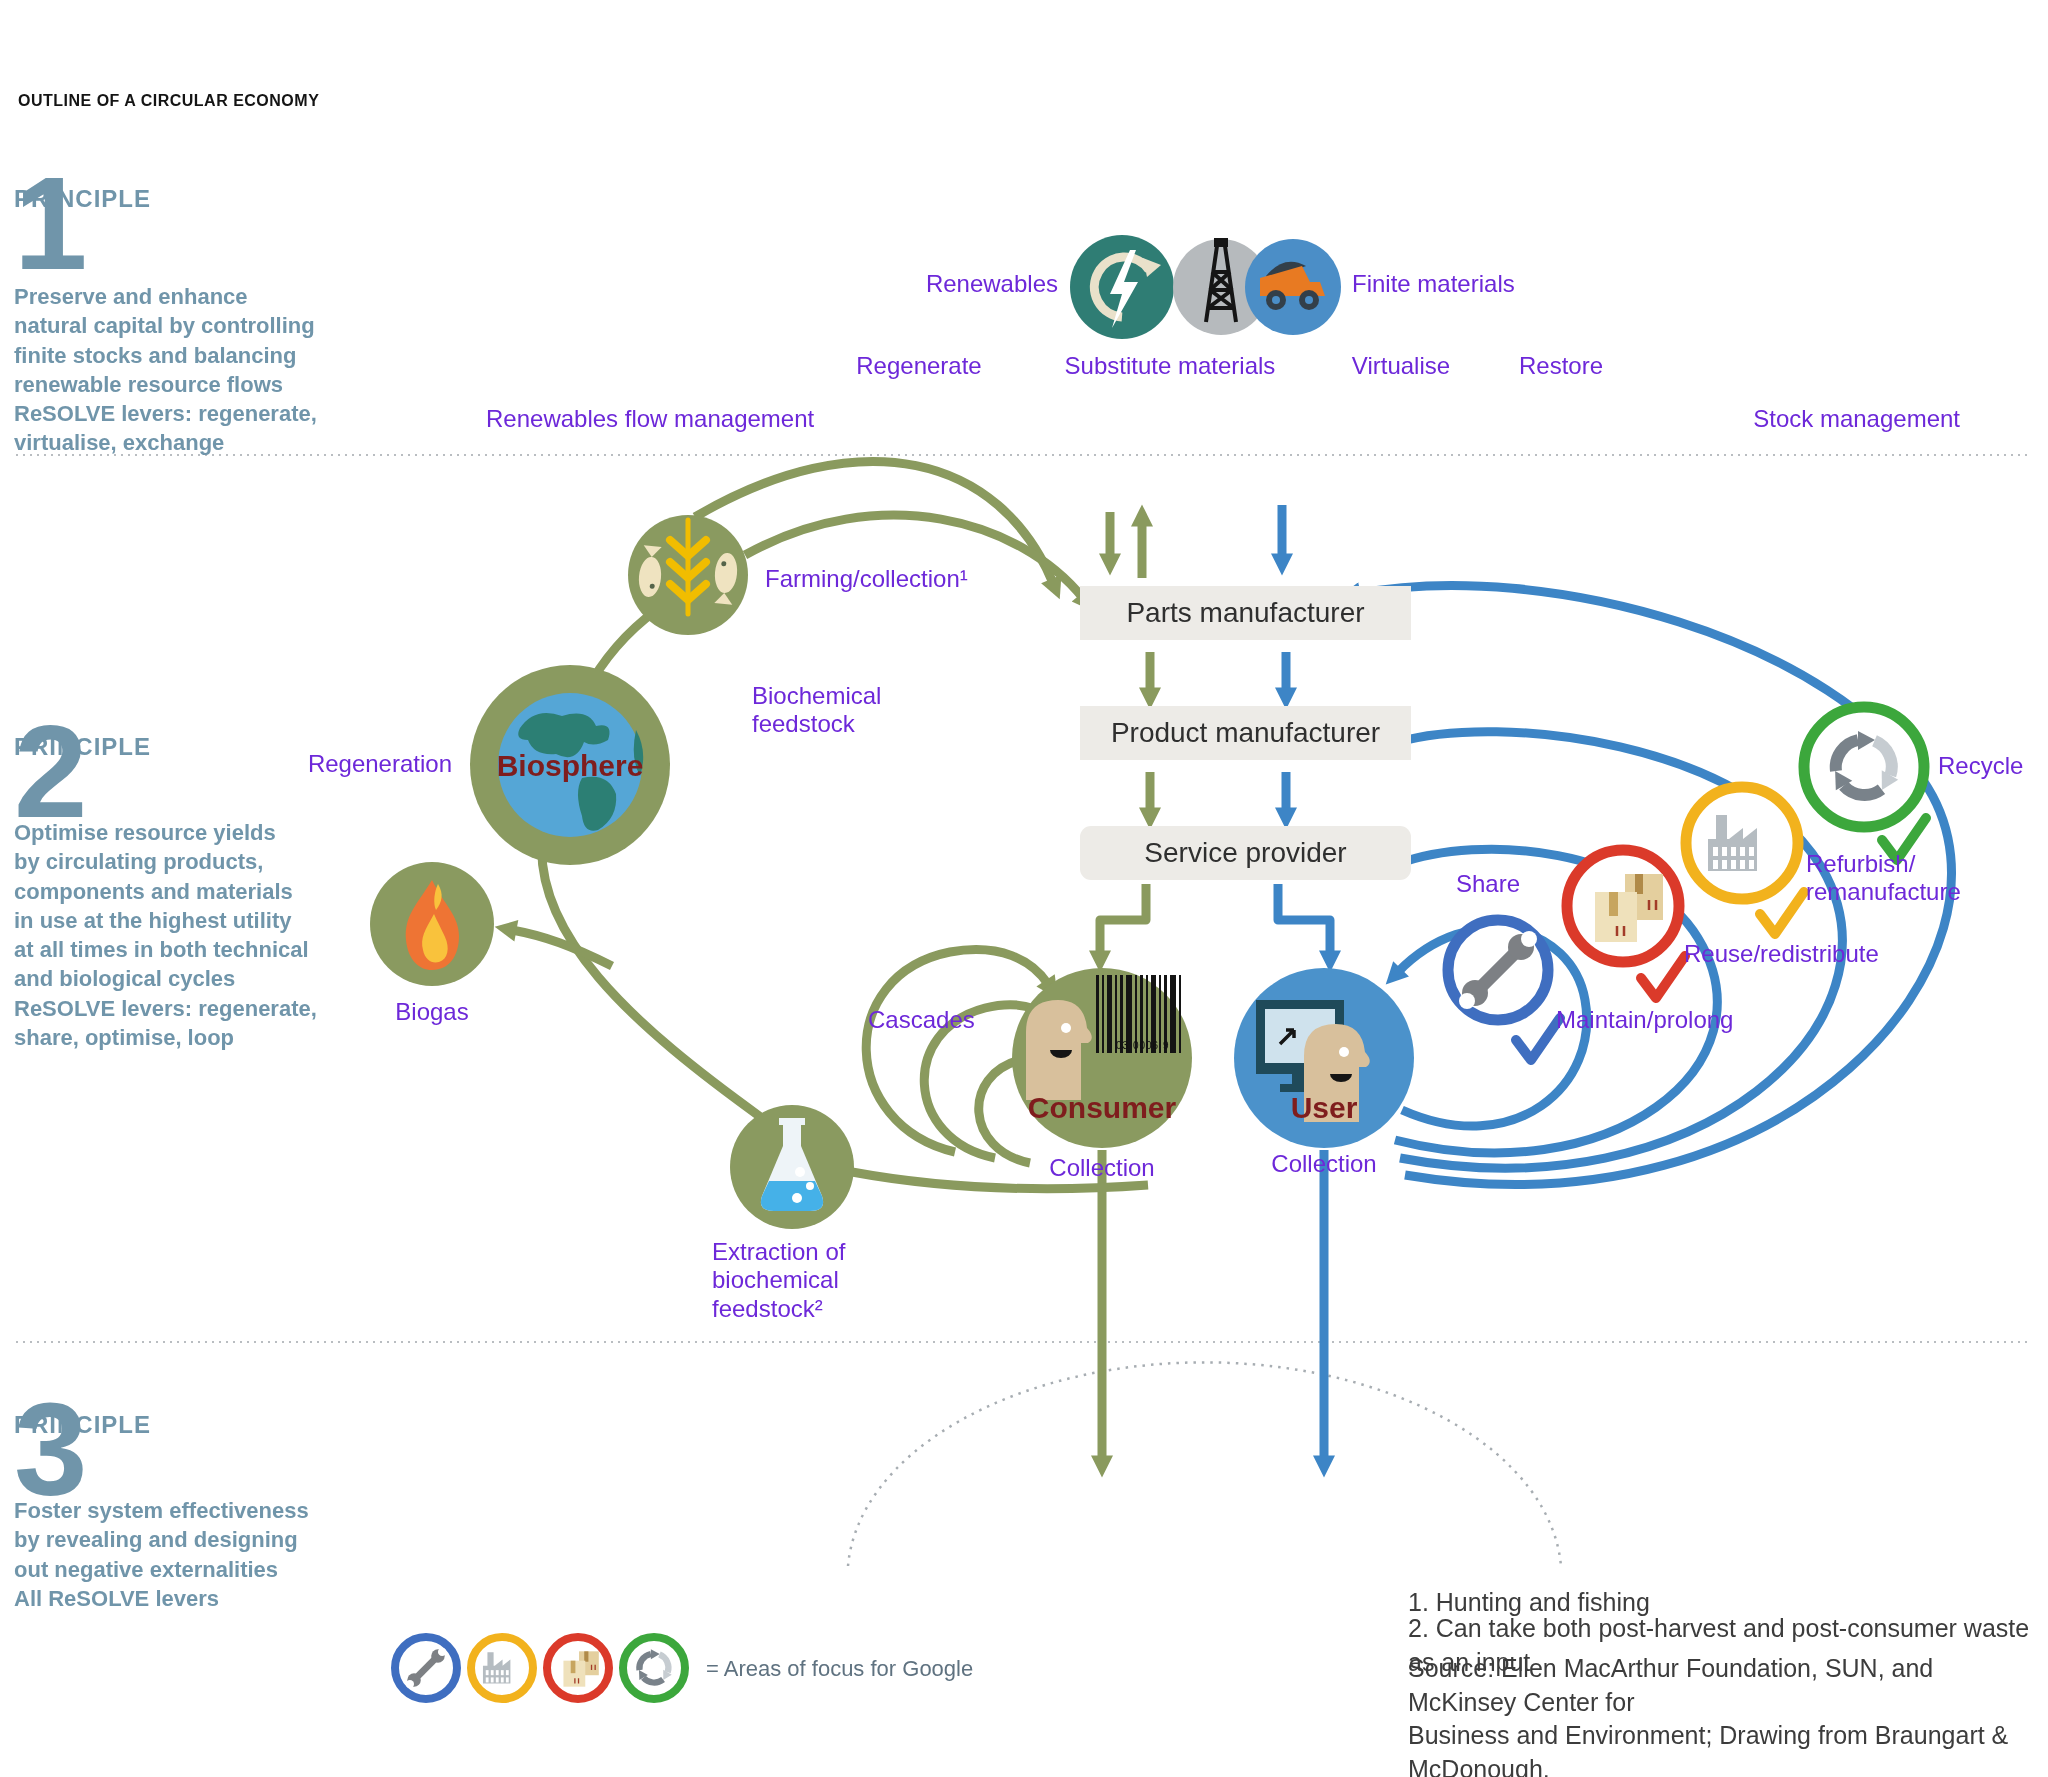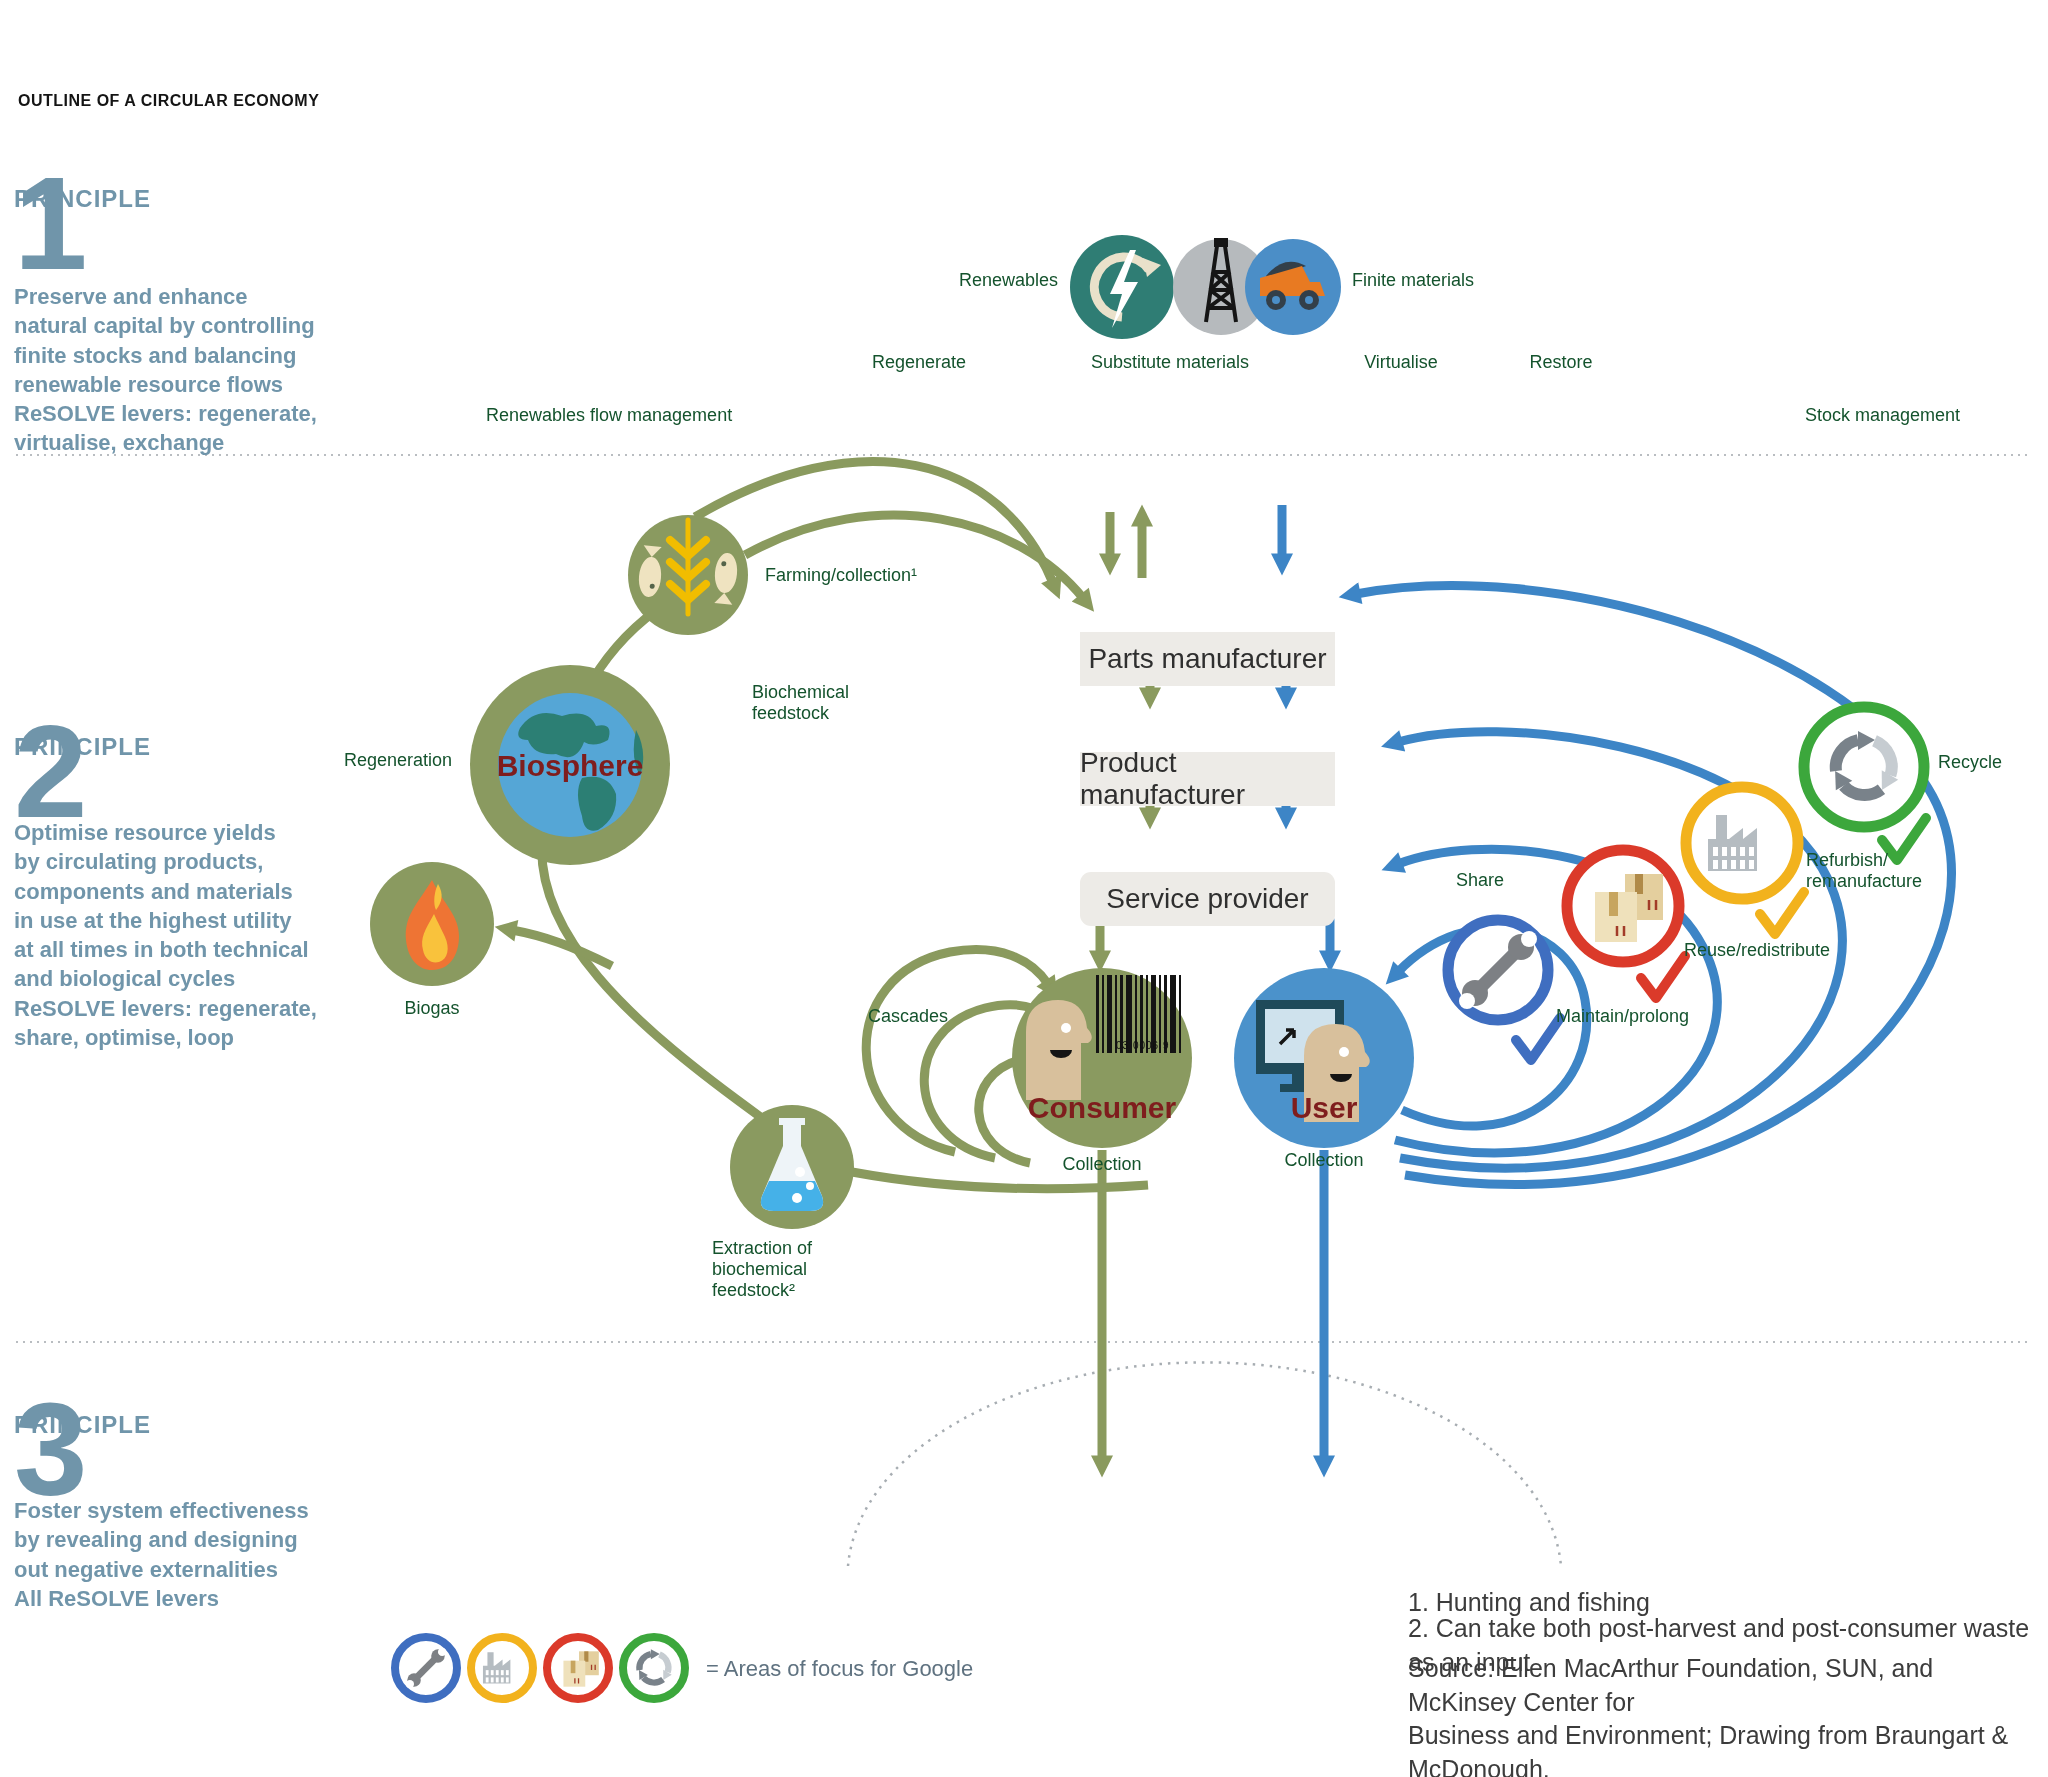--- a/index.html
+++ b/index.html
@@ -1,27 +1,27 @@
 <!DOCTYPE html>
 <html><head>
 <meta charset="utf-8">
 <style>
   html,body{margin:0;padding:0;background:#fff;}
   #stage{position:relative;width:2048px;height:1777px;background:#fff;overflow:hidden;
          font-family:"Liberation Sans",sans-serif;color:#2b2b2b;}
   #stage svg{position:absolute;left:0;top:0;}
-  .lbl{position:absolute;font-size:18px;color:#14532d;line-height:1.18;white-space:pre-line;}
+  .lbl{position:absolute;font-size:24px;color:#6d28d9;line-height:1.18;white-space:pre-line;}
   .ctr{text-align:center;}
   .rgt{text-align:right;}
   .title{font-size:16px;font-weight:bold;color:#141414;letter-spacing:.5px;}
   .p-label{font-size:24px;font-weight:bold;color:#7095aa;letter-spacing:1px;margin-top:45px;}
   .p-num{font-size:132px;font-weight:bold;color:#7095aa;line-height:.85;}
   .p-body{font-size:22px;font-weight:bold;color:#7095aa;line-height:1.33;}
-  .boxnode{position:absolute;width:255px;height:54px;background:#edebe7;
-           display:flex;align-items:center;justify-content:center;font-size:28px;color:#2f2f2f;margin-top:46px;}
+  .boxnode{position:absolute;width:331px;height:54px;background:#edebe7;
+           display:flex;align-items:center;justify-content:center;font-size:28px;color:#2f2f2f;}
   .whitetxt{color:#7f1d1d;font-weight:bold;font-size:30px;}
   .small{font-size:25px;color:#3c3c3c;line-height:1.34;margin-left:8px;}
   .legendtxt{font-size:22px;color:#5f7280;}
   .digits{position:absolute;font-size:10px;color:#101010;letter-spacing:1px;}
 </style>
 </head>
 <body>
 
 <div id="stage">
 

